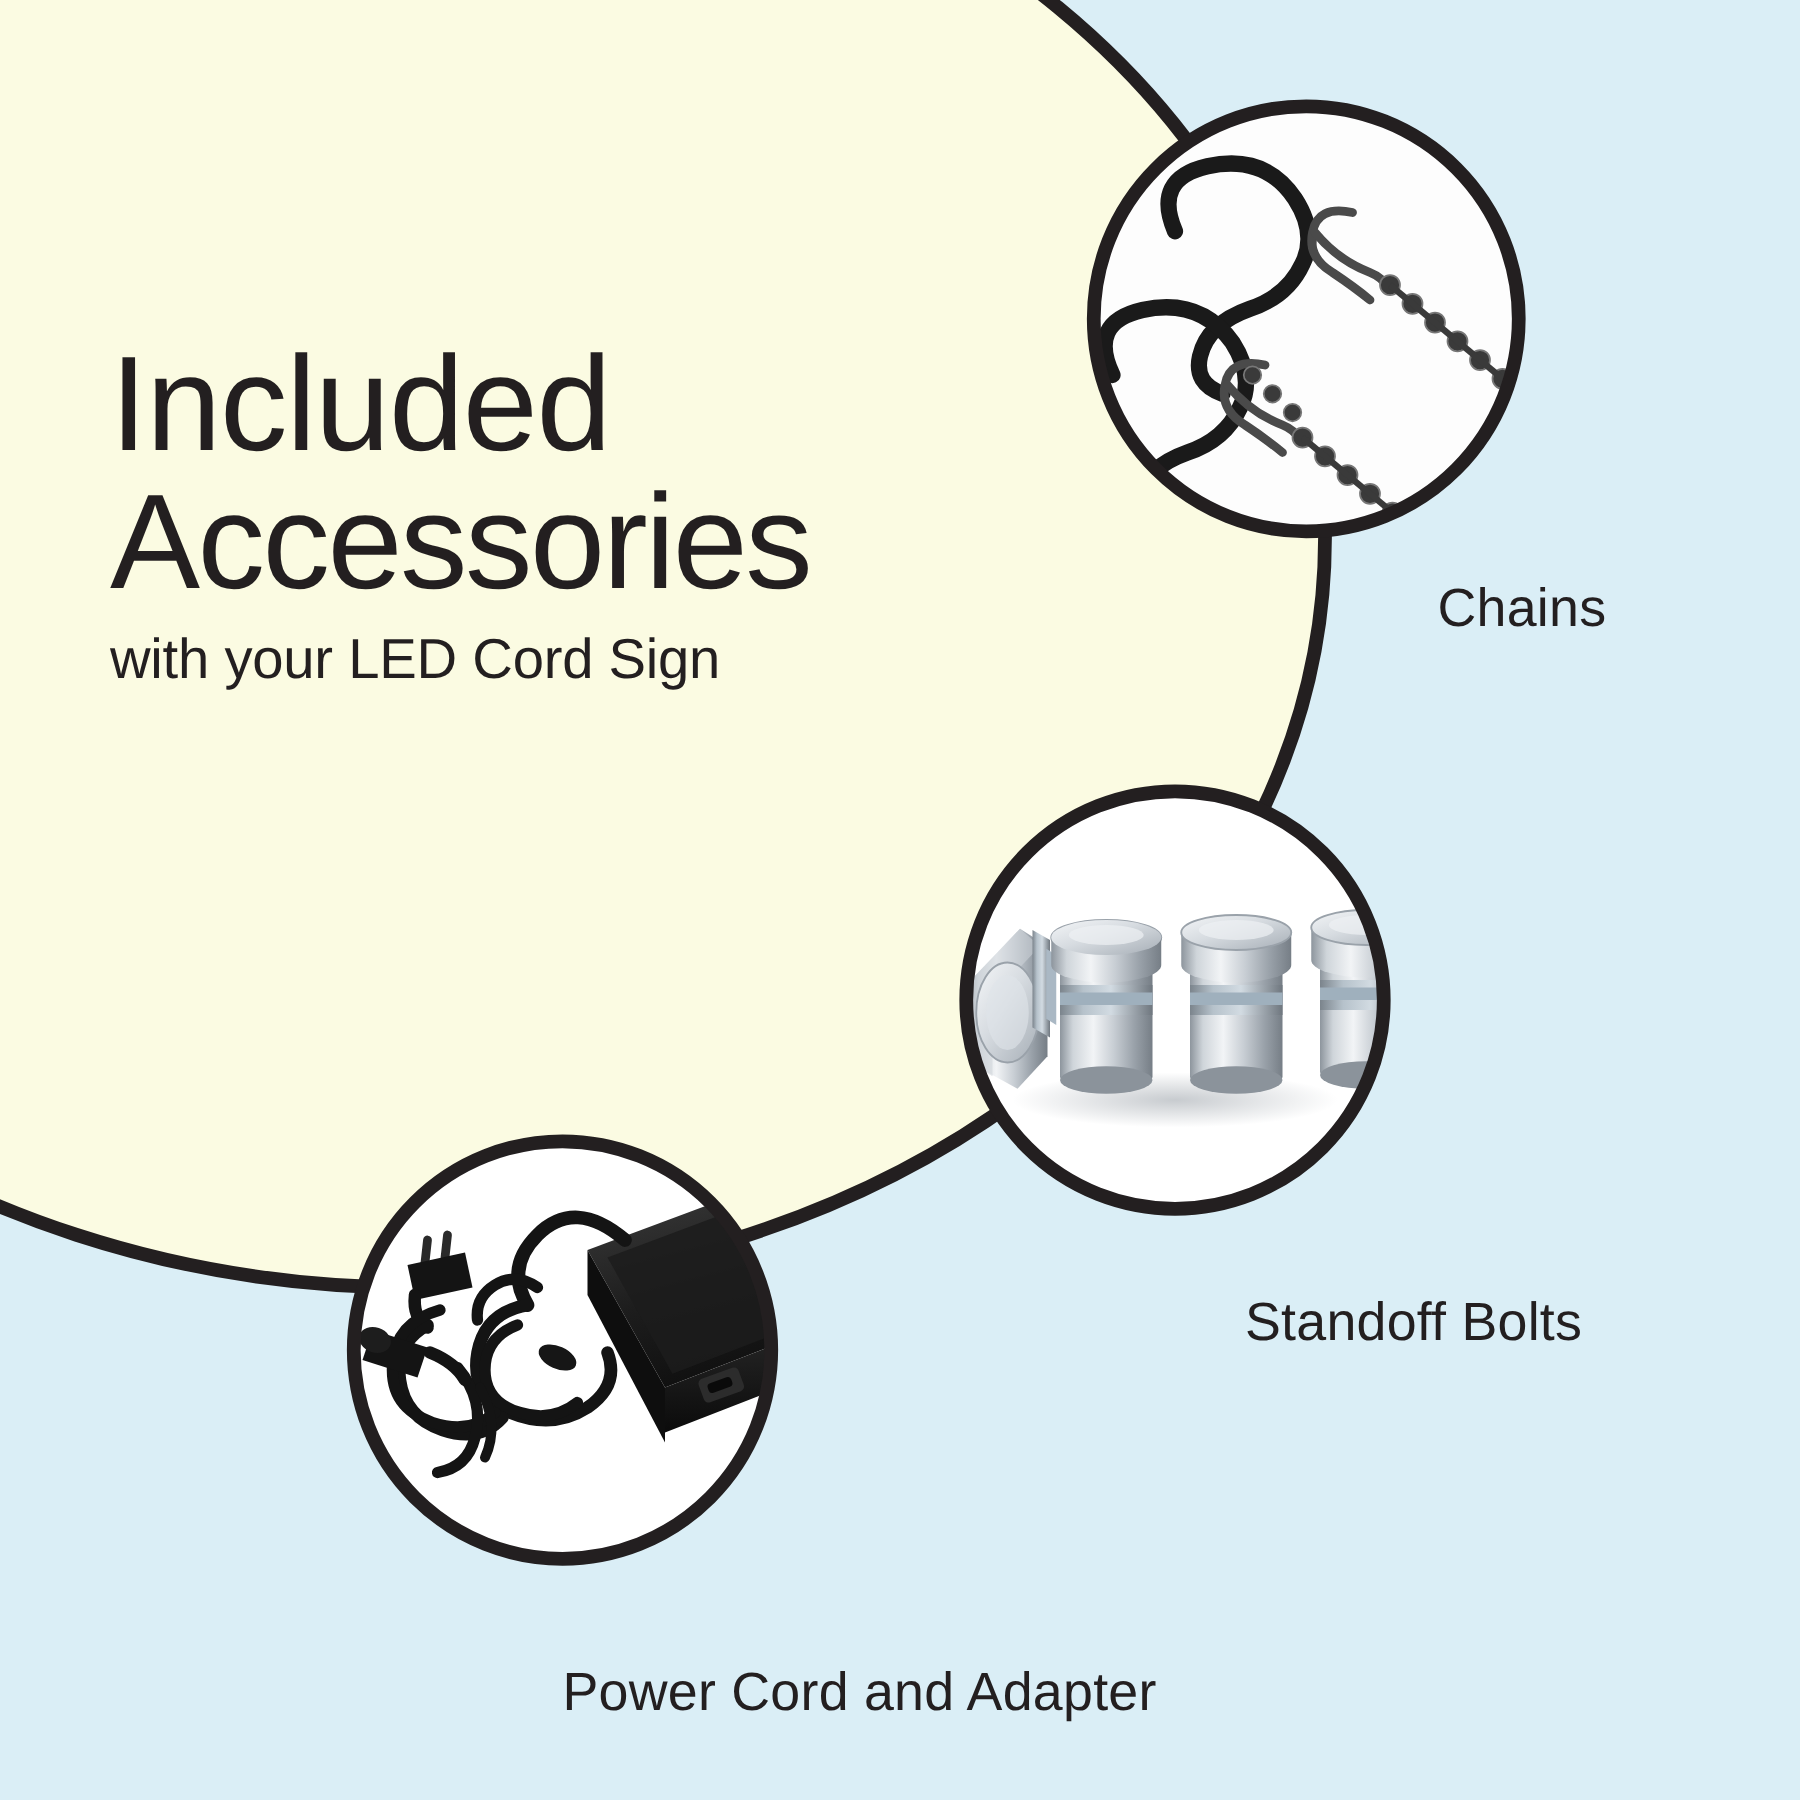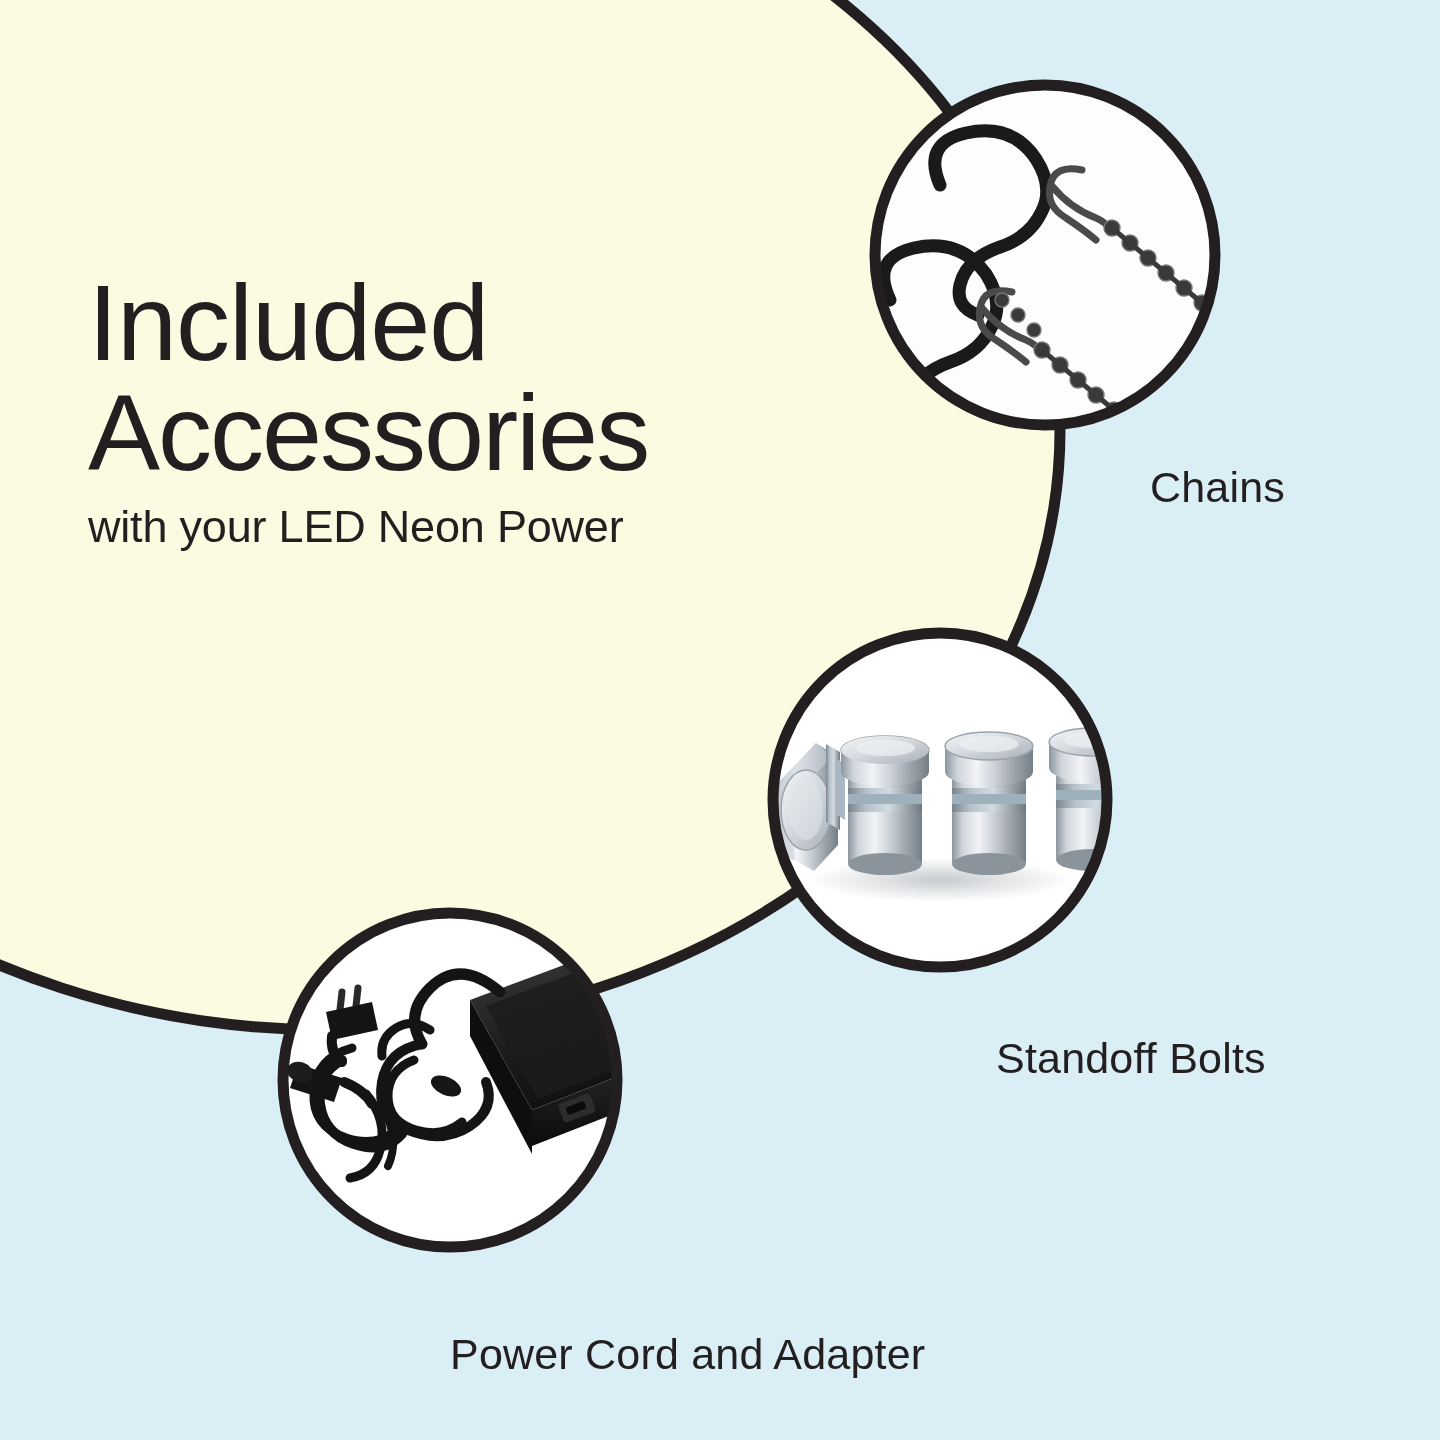--- a/index.html
+++ b/index.html
@@ -261,20 +261,20 @@
           <path d="M344 1082 q20 8 28 22" stroke-width="10"></path>
         </g>
       </g>
       <circle cx="450" cy="1080" r="167" fill="none" stroke="#231f20" stroke-width="11"></circle>
     </g>
   </svg>
 
   <div class="headline-block">
     <div class="headline-line l1">Included</div>
     <div class="headline-line l2">Accessories</div>
-    <div class="subhead">with your LED Neon Power</div>
+    <div class="subhead">with your LED Cord Sign</div>
   </div>
 
   <div class="caption" id="cap-chains">Chains</div>
   <div class="caption" id="cap-bolts">Standoff Bolts</div>
   <div class="caption" id="cap-power">Power Cord and Adapter</div>
 
 </div>
 
 </body></html>

